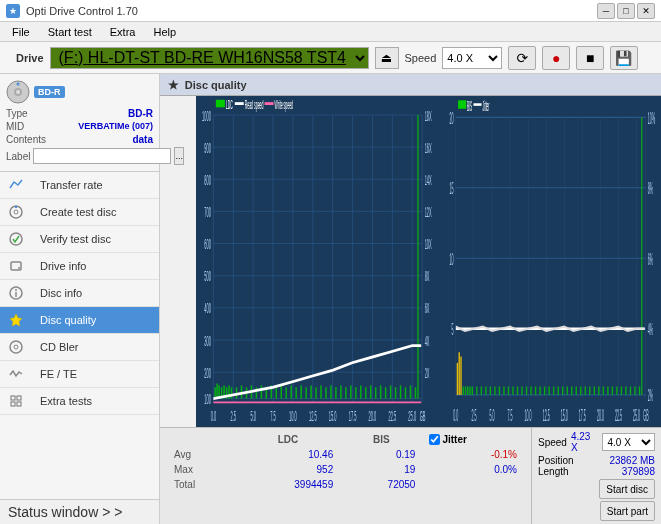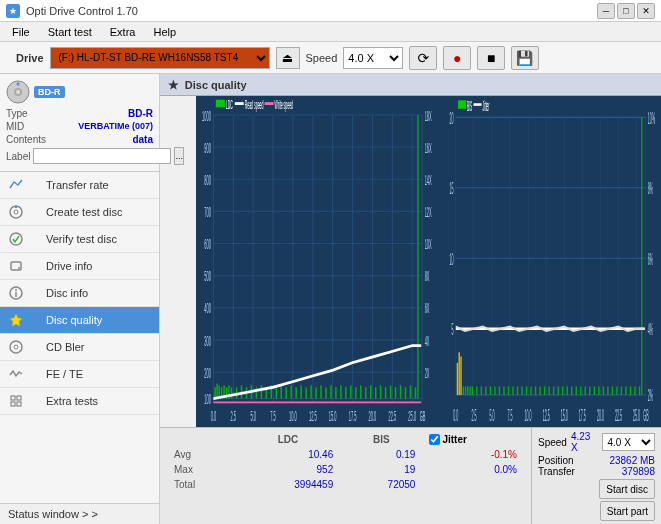--- a/index.html
+++ b/index.html
@@ -12,21 +12,21 @@
     .title-bar-controls { display: flex; gap: 2px; }
     .title-btn { width: 18px; height: 16px; background: #e0e0e0; border: 1px solid #aaa; border-radius: 2px; display: flex; align-items: center; justify-content: center; cursor: pointer; font-size: 9px; }
 
     
     .menu-bar { background: #f0f0f0; height: 20px; display: flex; align-items: center; padding: 0 4px; border-bottom: 1px solid #ccc; gap: 2px; }
     .menu-item { padding: 2px 8px; font-size: 11px; cursor: pointer; border-radius: 2px; }
 
     
     .toolbar { background: #f5f5f5; height: 32px; display: flex; align-items: center; padding: 0 16px; border-bottom: 1px solid #ccc; gap: 6px; }
     .toolbar-label { font-size: 11px; font-weight: bold; color: #333; }
-    .drive-select { height: 22px; font-size: 10px; border: 1px solid #aaa; background: #c2410c; min-width: 220px; padding: 0 4px; }
+    .drive-select { height: 22px; font-size: 16px; border: 1px solid #aaa; background: #4d7c0f; min-width: 220px; padding: 0 4px; text-decoration: underline; }
     .eject-btn { width: 24px; height: 22px; background: #e8e8e8; border: 1px solid #aaa; display: flex; align-items: center; justify-content: center; cursor: pointer; font-size: 12px; }
     .speed-label { font-size: 11px; color: #333; }
     .speed-select { height: 22px; font-size: 11px; border: 1px solid #aaa; background: white; width: 60px; }
     .toolbar-icon-btn { width: 28px; height: 24px; background: #e8e8e8; border: 1px solid #aaa; display: flex; align-items: center; justify-content: center; cursor: pointer; font-size: 14px; border-radius: 2px; }
 
     
     .main { display: flex; height: calc(524px - 22px - 20px - 32px); }
 
     
     .sidebar { width: 160px; min-width: 160px; background: #f5f5f5; border-right: 1px solid #ccc; display: flex; flex-direction: column; }
@@ -37,26 +37,26 @@
     .disc-type-badge { background: #4a90d9; color: white; font-size: 9px; padding: 1px 4px; border-radius: 2px; font-weight: bold; }
     .disc-row { display: flex; justify-content: space-between; margin-bottom: 2px; font-size: 10px; }
     .disc-row-label { color: #555; }
     .disc-row-value { color: #0000cc; font-weight: bold; }
     .label-input-row { display: flex; align-items: center; gap: 3px; margin-top: 2px; font-size: 10px; }
     .label-input { height: 16px; border: 1px solid #aaa; font-size: 10px; flex: 1; padding: 0 2px; }
     .label-btn { width: 18px; height: 18px; background: #e8e8e8; border: 1px solid #aaa; cursor: pointer; display: flex; align-items: center; justify-content: center; font-size: 9px; }
 
     
     .nav-items { flex: 1; }
-    .nav-item { display: flex; align-items: center; gap: 22px; padding: 5px 8px; cursor: pointer; font-size: 11px; color: #333; border-bottom: 1px solid #e0e0e0; }
+    .nav-item { display: flex; align-items: center; gap: 16px; padding: 5px 8px; cursor: pointer; font-size: 11px; color: #333; border-bottom: 1px solid #e0e0e0; }
     .nav-item.active { background: #4a90d9; color: white; }
     .nav-item-icon { width: 16px; height: 16px; display: flex; align-items: center; justify-content: center; font-size: 12px; flex-shrink: 0; }
     
     
-    .status-nav { display: flex; align-items: center; padding: 4px 8px; font-size: 11px; color: #333; cursor: pointer; border-top: 1px solid #ccc; background: #f0f0f0; }
+    .status-nav { display: flex; align-items: center; padding: 4px 8px; font-size: 14px; color: #333; cursor: pointer; border-top: 1px solid #ccc; background: #f0f0f0; }
 
     
     .content { flex: 1; display: flex; flex-direction: column; overflow: hidden; }
     
     
     .quality-header { background: #d0d8e8; height: 22px; display: flex; align-items: center; padding: 0 8px; gap: 6px; border-bottom: 1px solid #aaa; font-size: 11px; font-weight: bold; color: #333; }
     .quality-icon { font-size: 12px; }
     .start-btn { height: 20px; font-size: 10px; background: #e8e8e8; border: 1px solid #aaa; cursor: pointer; padding: 0 6px; border-radius: 2px; }
 
     
@@ -525,21 +525,21 @@
           <select style="height:18px;font-size:10px;border:1px solid #aaa;background:white;width:55px;">
             <option>4.0 X</option>
           </select>
         </div>
         <div style="display:flex;flex-direction:column;font-size:10px;align-self:stretch;">
           <div style="display:flex;justify-content:space-between;">
             <span>Position</span>
             <span style="color:#0000cc;">23862 MB</span>
           </div>
           <div style="display:flex;justify-content:space-between;">
-            <span>Transfer</span>
+            <span>Length</span>
             <span style="color:#0000cc;">379898</span>
           </div>
         </div>
         <button class="start-btn">Start disc</button>
         <button class="start-btn">Start part</button>
       </div>
     </div>
 
   </div>
 </div>

